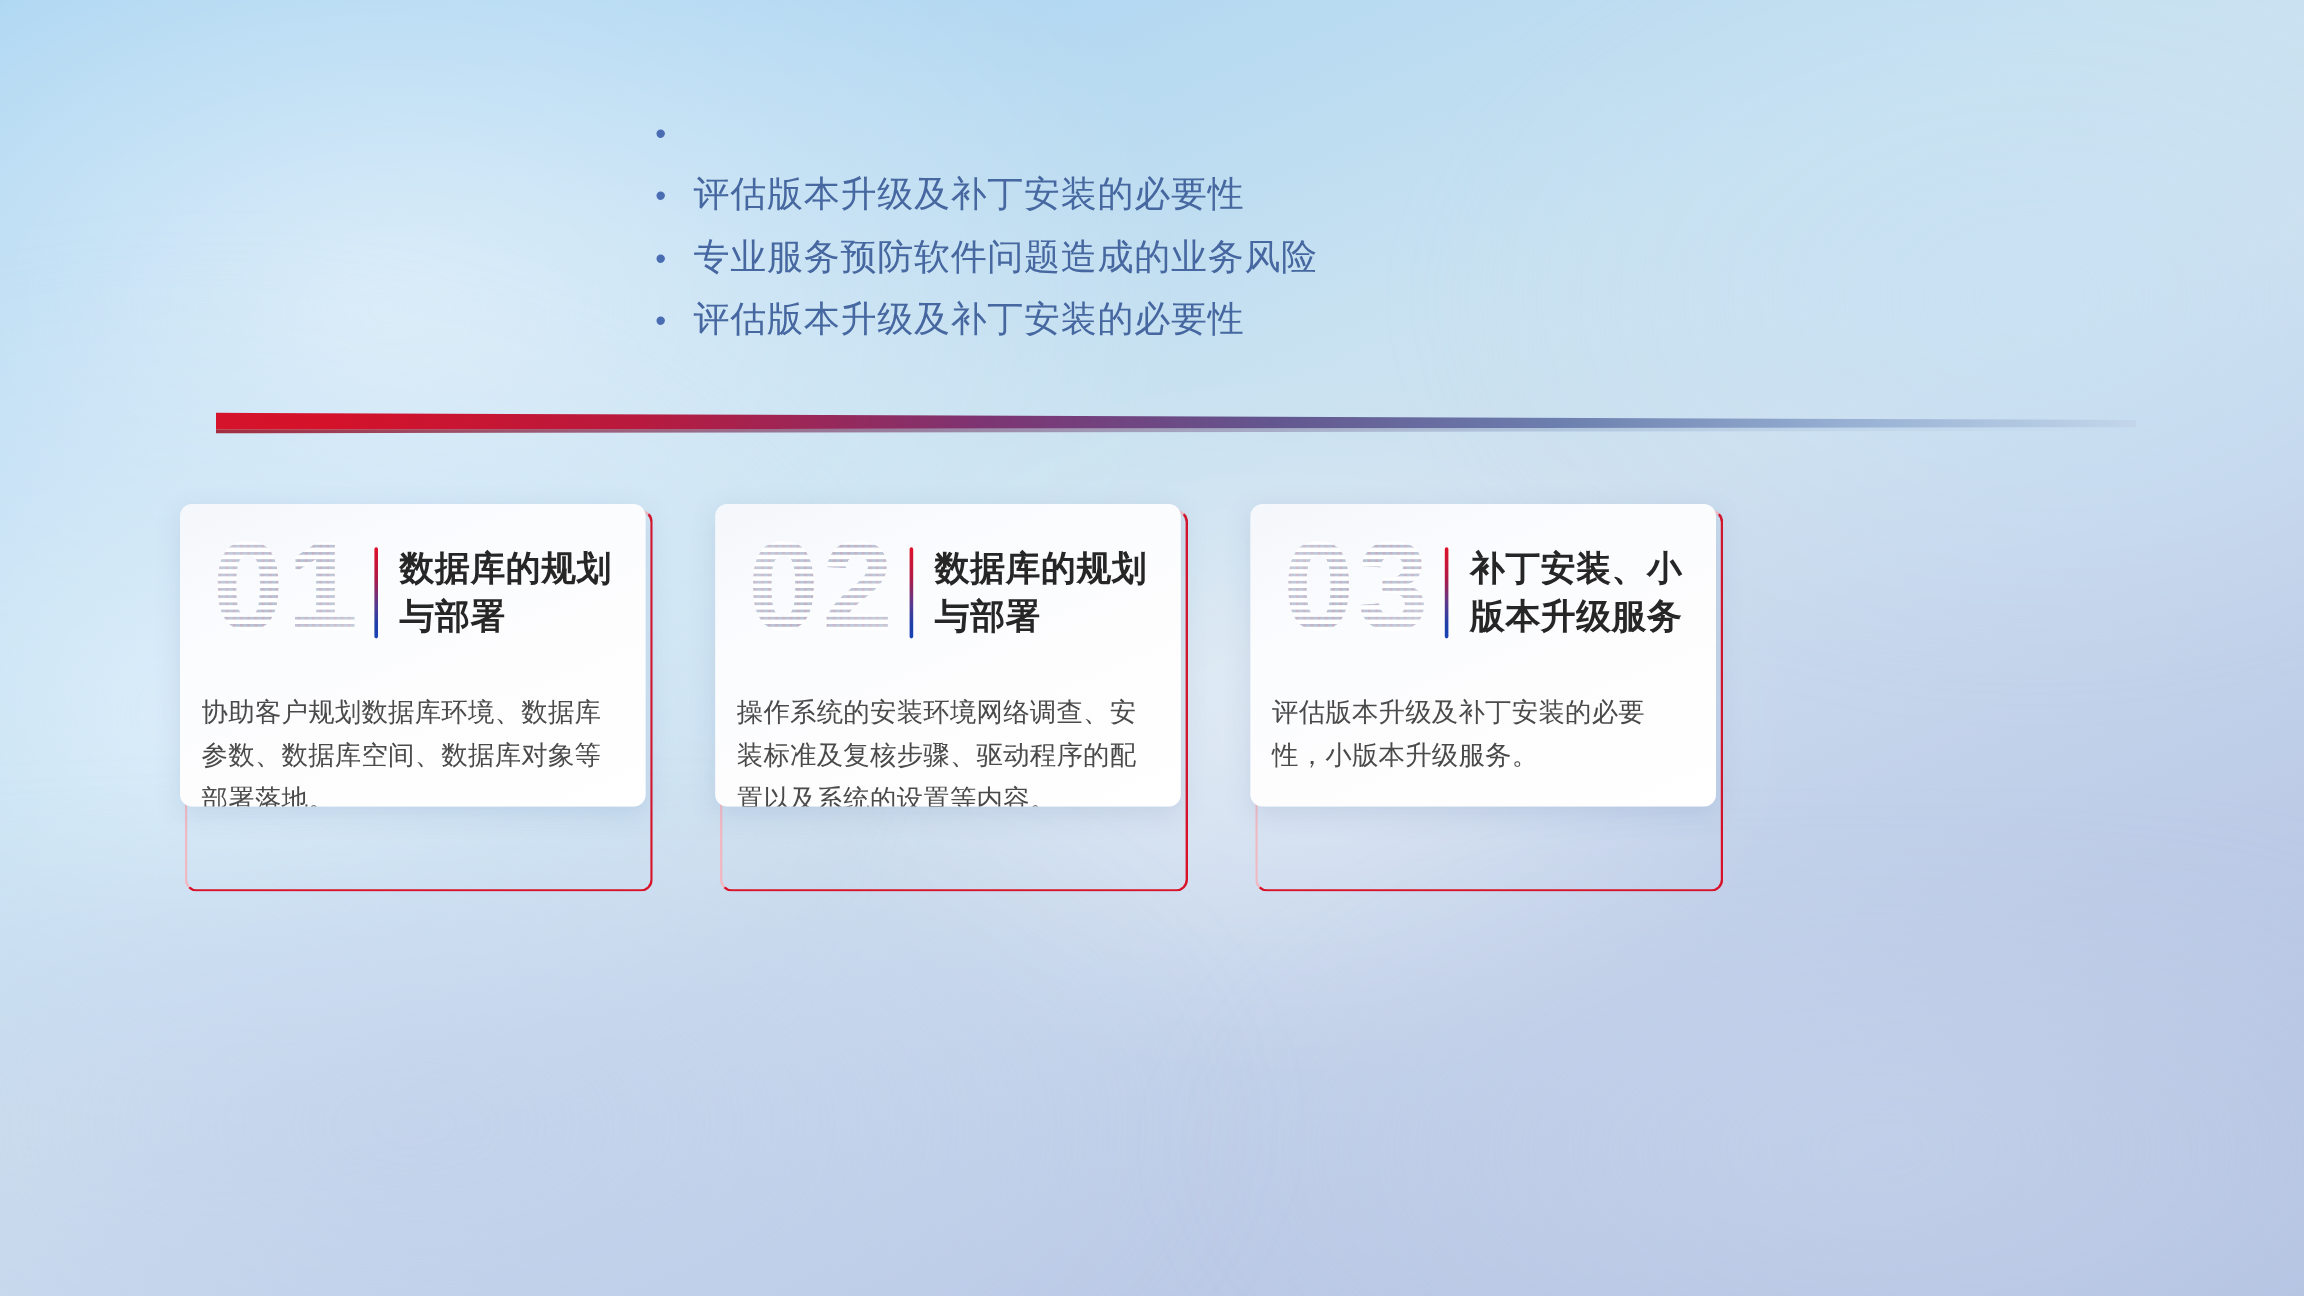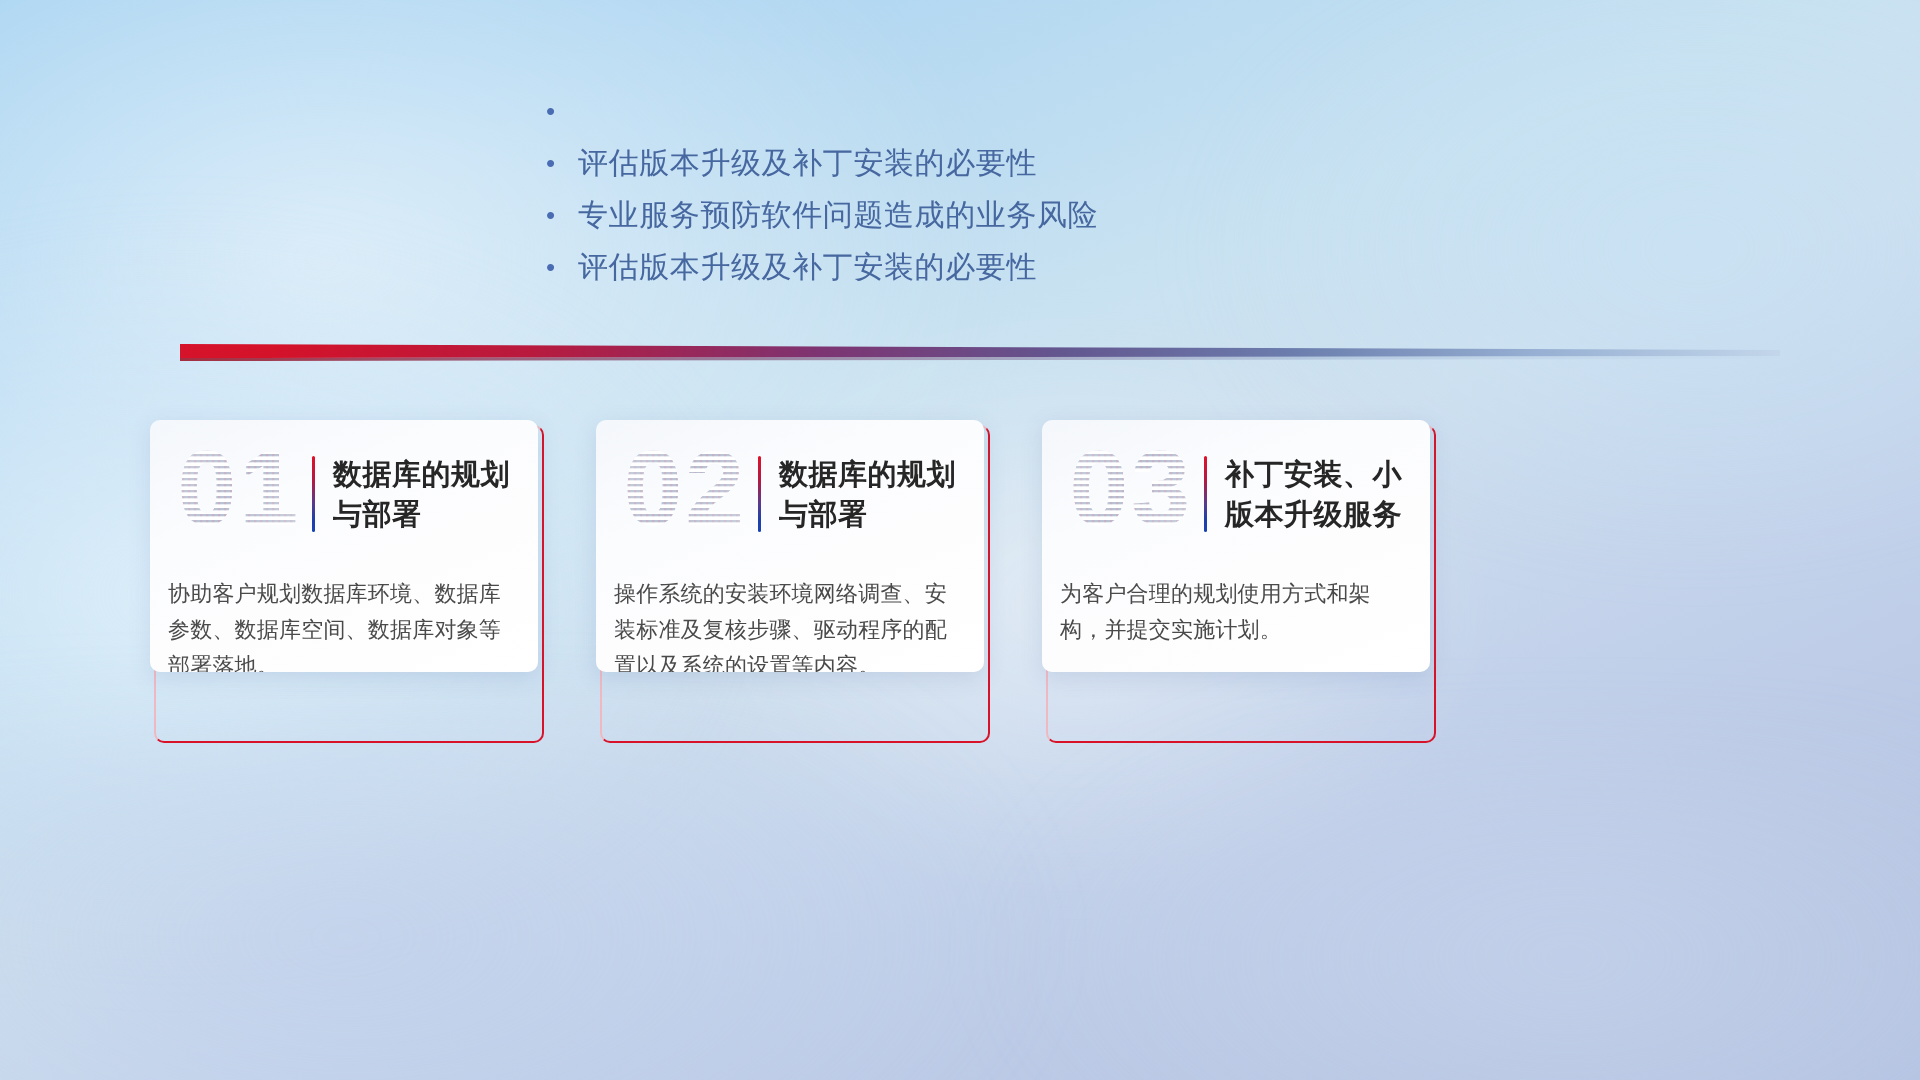--- a/index.html
+++ b/index.html
@@ -287,17 +287,17 @@
                 <text x="2" y="82" font-family="'Liberation Sans',sans-serif" font-size="104" font-weight="700" letter-spacing="4" fill="#fff" stroke="#fff" stroke-width="1">03</text>
               </mask>
             </defs>
             <rect width="132" height="104" fill="url(#stripes3)" mask="url(#mask3)"></rect>
             <rect width="132" height="104" fill="url(#fade3)" mask="url(#mask3)" opacity="0.45"></rect>
           </svg>
         </div>
         <div class="card-bar"></div>
         <div class="card-title">补丁安装、小版本升级服务</div>
       </div>
-      <div class="card-body">为客户合理的规划使用方式和架构，并提交实施计划。</div>
+      <div class="card-body">评估版本升级及补丁安装的必要性，小版本升级服务。</div>
     </div>
   </div>
 
 </div>
 
 </body></html>

